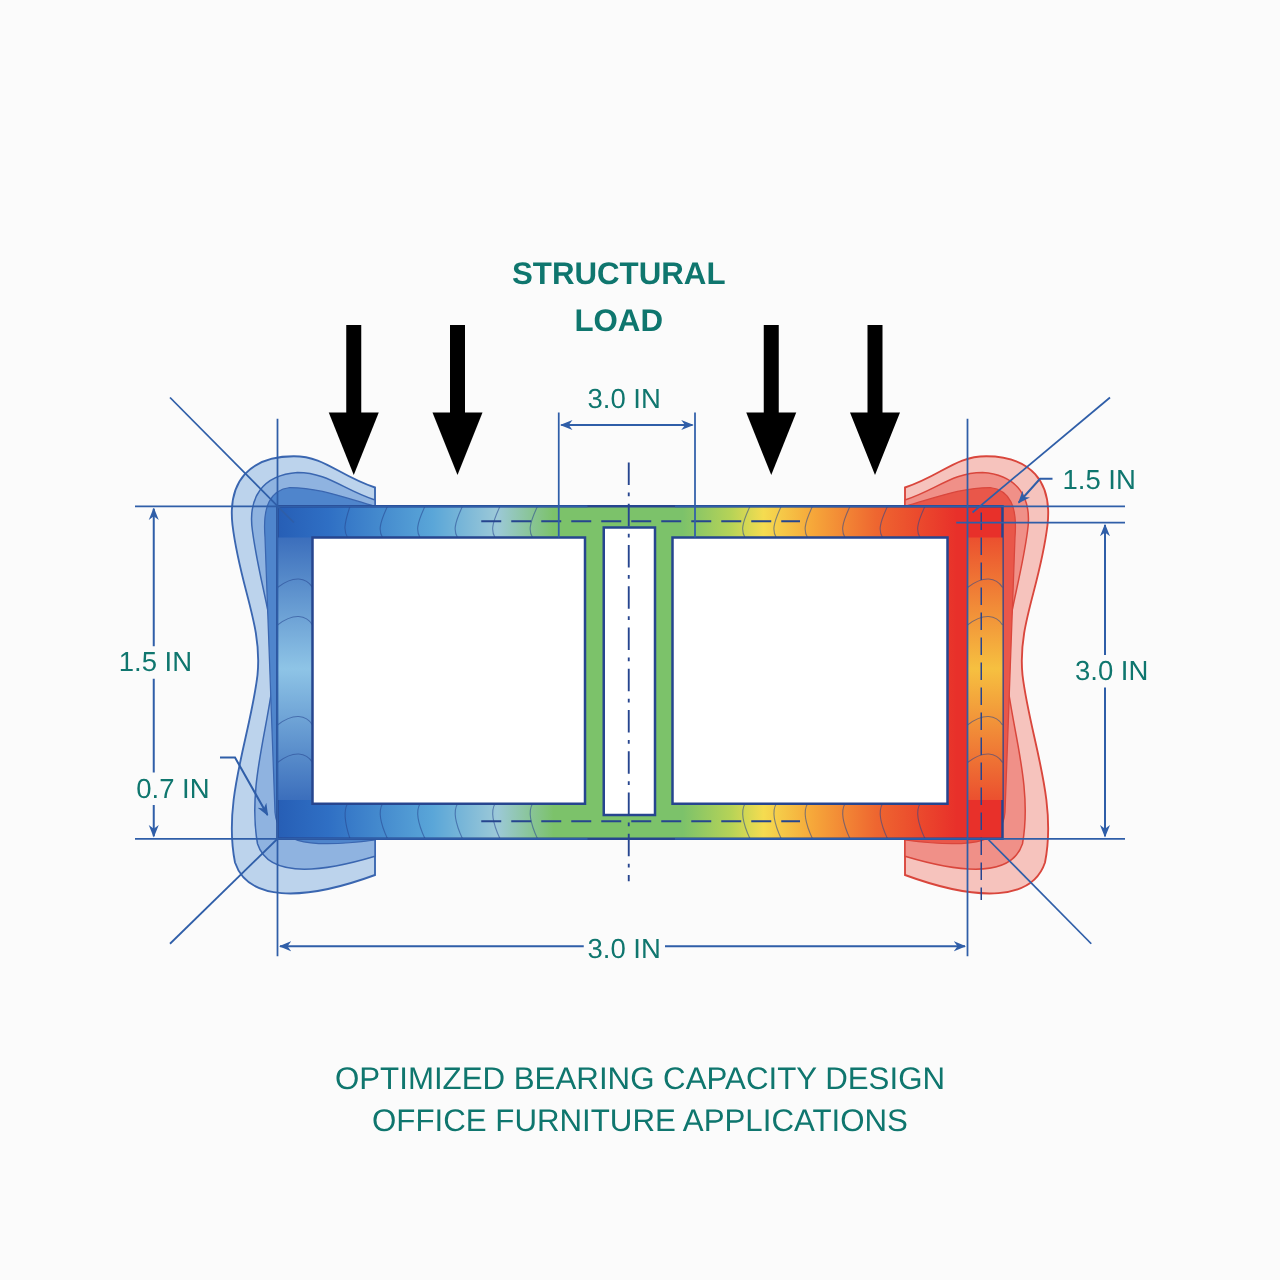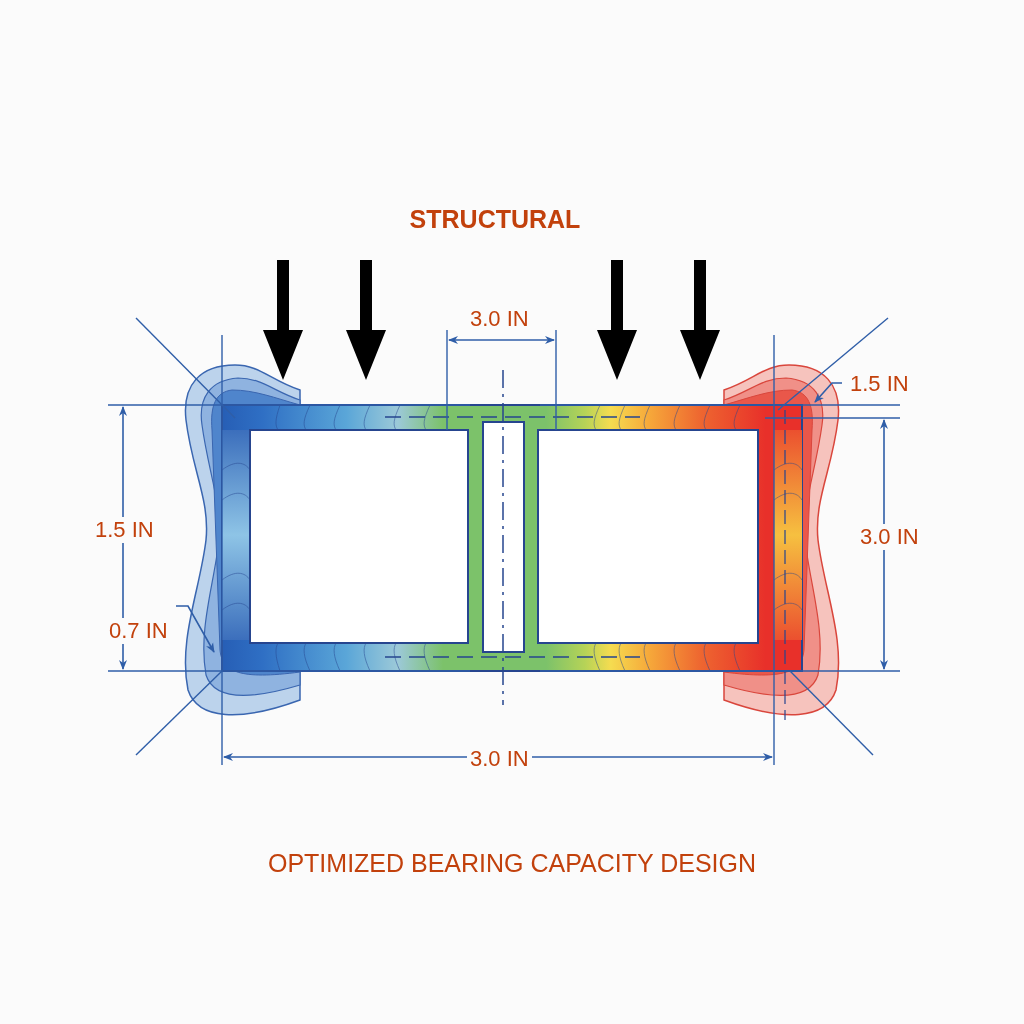--- a/index.html
+++ b/index.html
@@ -1,18 +1,18 @@
 <!DOCTYPE html>
 <html><head>
   <meta charset="utf-8">
   <style>
     html, body { margin: 0; padding: 0; background: #fbfbfb; }
     body { width: 1024px; height: 1024px; position: relative; overflow: hidden; font-family: "Liberation Sans", sans-serif; }
     #canvas { position: absolute; left: 0; top: 0; width: 1024px; height: 1024px; }
-    .lbl { position: absolute; color: #c2410c; font-family: "Liberation Sans", sans-serif; white-space: nowrap; }
+    .lbl { position: absolute; color: #0f766e; font-family: "Liberation Sans", sans-serif; white-space: nowrap; }
     .title { font-weight: bold; font-size: 25px; text-align: center; line-height: 38px; }
     .dim { font-size: 22px; background: #fbfbfb; padding: 0 3px; }
     .caption { font-size: 25px; text-align: center; width: 1024px; left: 0; line-height: 34px; }
   </style>
 </head>
 <body>
 
 <svg id="canvas" viewBox="0 0 1024 1024" xmlns="http://www.w3.org/2000/svg">
   <defs>
     <linearGradient id="stress" x1="185" y1="0" x2="830" y2="0" gradientUnits="userSpaceOnUse">
@@ -148,24 +148,26 @@
       </g>
     <g>
         <rect x="694" y="260" width="12" height="72"></rect>
         <polygon points="680,330 720,330 700,380"></polygon>
       </g>
   </g>
 </svg>
 
 <div class="lbl title" style="left:380px; top:200px; width:230px;">
   <div>STRUCTURAL</div>
+  <div>LOAD</div>
 </div>
 
 <span class="lbl dim" style="left:467px; top:306px;">3.0 IN</span>
 <span class="lbl dim" style="left:847px; top:371px;">1.5 IN</span>
 <span class="lbl dim" style="left:857px; top:524px;">3.0 IN</span>
 <span class="lbl dim" style="left:92px; top:517px;">1.5 IN</span>
 <span class="lbl dim" style="left:106px; top:618px;">0.7 IN</span>
 <span class="lbl dim" style="left:467px; top:746px;">3.0 IN</span>
 
 <div class="lbl caption" style="top:846px;">
   <div>OPTIMIZED BEARING CAPACITY DESIGN</div>
+  <div>OFFICE FURNITURE APPLICATIONS</div>
 </div>
 
 </body></html>

